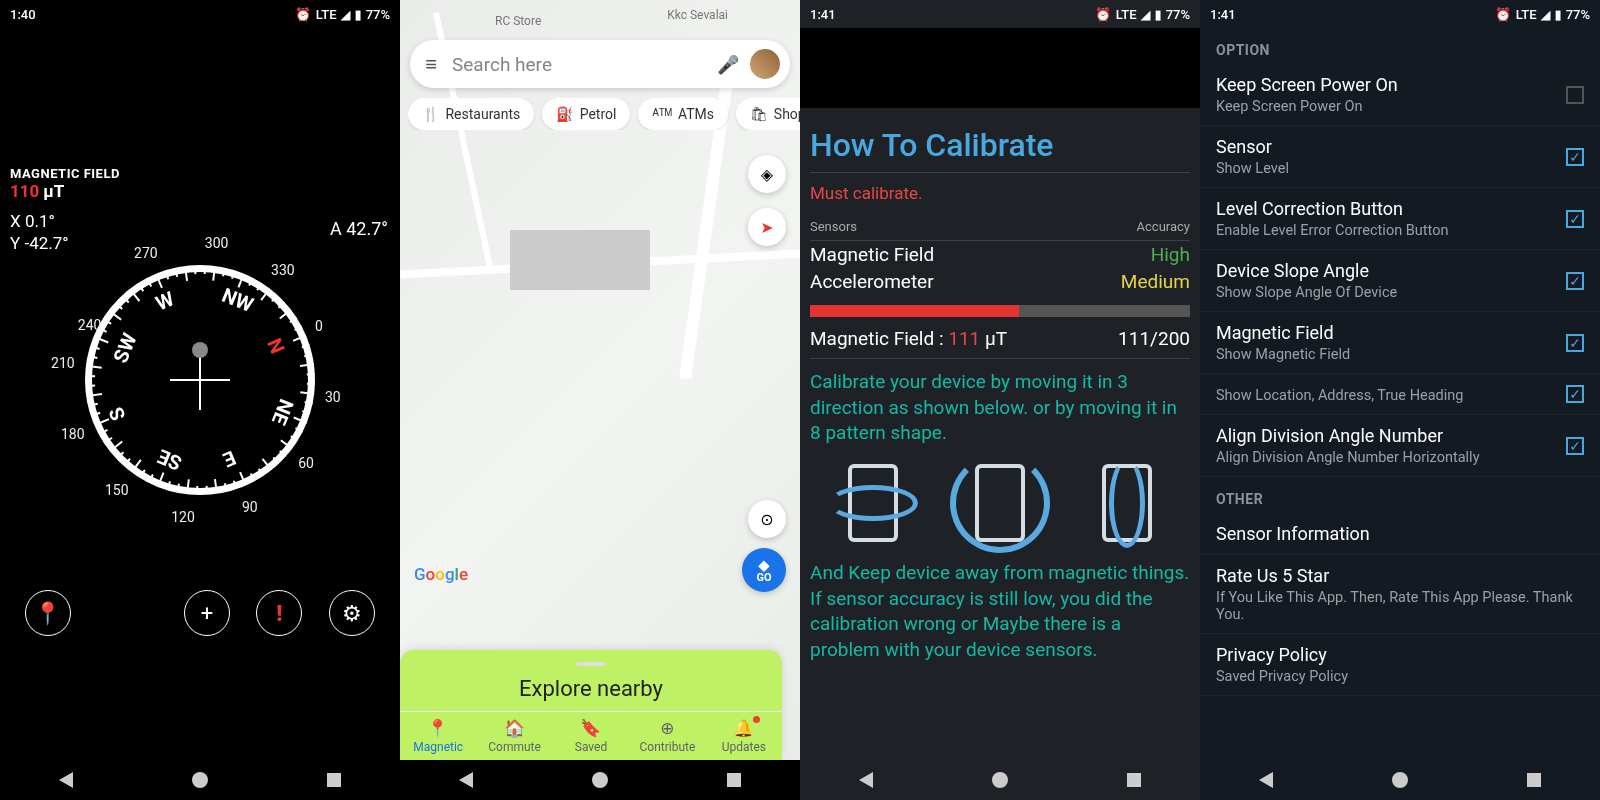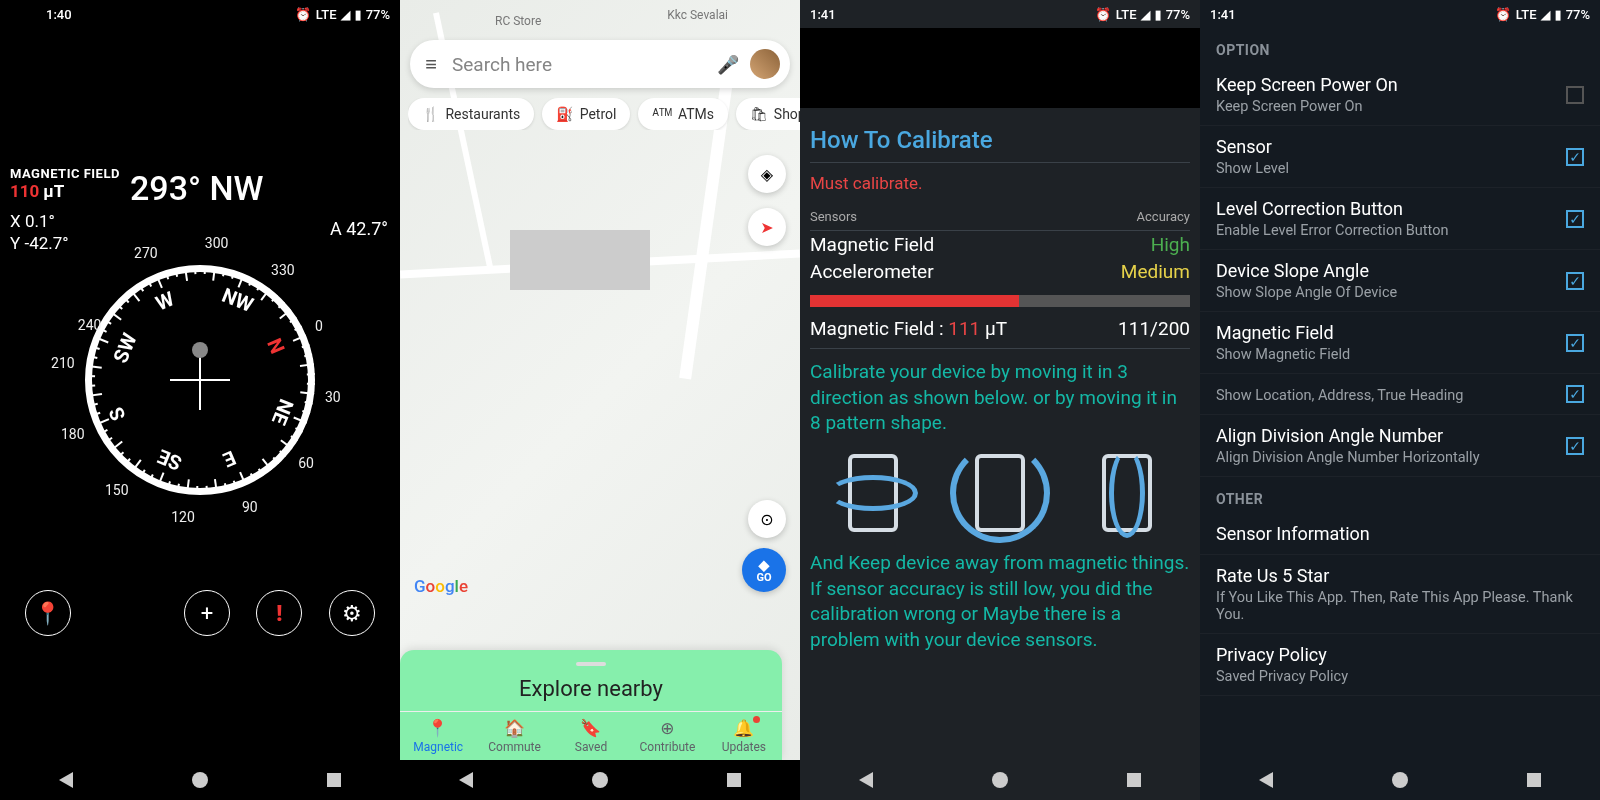--- a/index.html
+++ b/index.html
@@ -6,21 +6,21 @@
   body { width: 1600px; height: 800px; display: flex; background: #000; overflow: hidden; }
   .screen { width: 400px; height: 800px; position: relative; overflow: hidden; color: #fff; }
   .status-bar { height: 28px; display: flex; justify-content: space-between; align-items: center; padding: 0 10px; font-size: 13px; font-weight: 500; }
   .status-right { display: flex; align-items: center; gap: 4px; }
   .nav-bar { position: absolute; bottom: 0; left: 0; right: 0; height: 40px; display: flex; justify-content: space-around; align-items: center; }
   .nav-tri { width:0; height:0; border-top:8px solid transparent; border-bottom:8px solid transparent; border-right:14px solid #ccc; }
   .nav-circle { width:16px; height:16px; border-radius:50%; background:#ccc; }
   .nav-square { width:14px; height:14px; background:#ccc; }
 
   
-  .s1 { background:#000;padding-left:36px; }
+  .s1 { background:#000; }
   .mag-block { position:absolute; top:166px; left:10px; }
   .mag-label { font-size:13px; font-weight:700; letter-spacing:0.5px; }
   .mag-val { font-size:17px; font-weight:700; }
   .heading { position:absolute; top:168px; left:130px; font-size:34px; font-weight:500; }
   .xy { position:absolute; top:210px; left:10px; font-size:17px; line-height:1.3; }
   .a-angle { position:absolute; top:218px; right:12px; font-size:18px; }
   .compass { position:absolute; top:240px; left:60px; width:280px; height:280px; }
   .ring { position:absolute; inset:25px; border:7px solid #fff; border-radius:50%; }
   .crosshair { position:absolute; top:50%; left:50%; }
   .crosshair::before, .crosshair::after { content:''; position:absolute; background:#fff; }
@@ -41,37 +41,37 @@
   .road { position:absolute; background:#fff; }
   .search-bar { position:absolute; top:40px; left:10px; right:10px; height:48px; background:#fff; border-radius:24px; box-shadow:0 2px 6px rgba(0,0,0,0.15); display:flex; align-items:center; padding:0 10px; gap:10px; }
   .menu-icn { width:22px; text-align:center; color:#555; font-size:20px; }
   .search-txt { flex:1; color:#858585; font-size:19px; }
   .mic-icn { font-size:18px; color:#555; }
   .avatar { width:30px; height:30px; border-radius:50%; background:linear-gradient(45deg,#d4a574,#8b6239); }
   .chips { position:absolute; top:98px; left:8px; right:0; display:flex; gap:8px; overflow:hidden; }
   .chip { background:#fff; border-radius:20px; padding:8px 14px; font-size:14px; color:#333; box-shadow:0 1px 3px rgba(0,0,0,0.12); display:flex; align-items:center; gap:6px; white-space:nowrap; }
   .map-ctrl { position:absolute; right:14px; width:38px; height:38px; background:#fff; border-radius:50%; box-shadow:0 2px 6px rgba(0,0,0,0.2); display:flex; align-items:center; justify-content:center; font-size:16px; }
   .go-btn { background:#1a73e8; color:#fff; font-weight:700; font-size:11px; flex-direction:column; line-height:1; }
-  .bottom-sheet { position:absolute; bottom:40px; left:0; right:18px; background:#86efac; border-radius:14px 14px 0 0; padding:12px 0 6px; box-shadow:0 -2px 8px rgba(0,0,0,0.1); }
+  .bottom-sheet { position:absolute; bottom:40px; left:0; right:18px; background:#bef264; border-radius:14px 14px 0 0; padding:12px 0 6px; box-shadow:0 -2px 8px rgba(0,0,0,0.1); }
   .handle { width:30px; height:4px; background:#ddd; border-radius:2px; margin:0 auto 10px; }
   .explore-title { text-align:center; font-size:22px; color:#222; margin-bottom:10px; }
   .tabs { display:flex; border-top:1px solid #eee; padding-top:6px; }
   .tab { flex:1; display:flex; flex-direction:column; align-items:center; font-size:12px; color:#5f6368; gap:2px; }
   .tab.active { color:#1a73e8; }
   .tab-icn { font-size:17px; height:20px; position:relative; }
   .dot { position:absolute; top:-2px; right:-6px; width:7px; height:7px; background:#ea4335; border-radius:50%; }
-  .google-logo { position:absolute; bottom:204px; left:14px; font-size:17px; font-weight:500; }
+  .google-logo { position:absolute; bottom:216px; left:14px; font-size:17px; font-weight:500; }
   .g-b{color:#4285f4}.g-r{color:#ea4335}.g-y{color:#fbbc05}.g-g{color:#34a853}
   .priv-block { position:absolute; top:230px; left:110px; width:140px; height:60px; background:#ccc; }
   .map-lbl { position:absolute; font-size:12px; color:#777; }
 
   
   .s3 { background:#1e2226; }
   .s3 .content { padding:0 10px; }
-  .cal-title { color:#4aa8e0; font-size:24px; font-weight:500; padding:18px 0 8px; }
+  .cal-title { color:#4aa8e0; font-size:32px; font-weight:500; padding:18px 0 8px; }
   .hr { height:1px; background:#3a4148; }
   .must { color:#e84545; font-size:17px; padding:10px 0; }
   .sens-hdr { display:flex; justify-content:space-between; font-size:13px; color:#aaa; padding:6px 0; }
   .sens-row { display:flex; justify-content:space-between; font-size:19px; padding:2px 0; }
   .high { color:#4caf50; }
   .medium { color:#e6d24a; }
   .bar-bg { height:12px; background:#555; margin:10px 0; position:relative; }
   .bar-fill { position:absolute; top:0; left:0; bottom:0; background:#e33333; }
   .mf-line { display:flex; justify-content:space-between; font-size:19px; padding-bottom:8px; }
   .mf-red { color:#e84545; }
@@ -101,21 +101,20 @@
       <span>LTE</span>
       <span>◢</span>
       <span>▮</span>
       <span>77%</span>
     </div>
   </div>
   <div class="mag-block">
     <div class="mag-label">MAGNETIC FIELD</div>
     <div><span class="mag-val" style="color:#e33">110</span> <span class="mag-val">μT</span></div>
   </div>
-  <div class="heading">293° NW</div>
   <div class="xy">
     <div>X  0.1°</div>
     <div>Y -42.7°</div>
   </div>
   <div class="a-angle">A   42.7°</div>
   <div class="compass" id="compass">
     <div class="ring"></div>
     <div class="crosshair"></div>
     <div class="bubble"></div>
   <div class="tick" style="height: 14px; transform: rotate(67deg) translateY(-114px);"></div>

